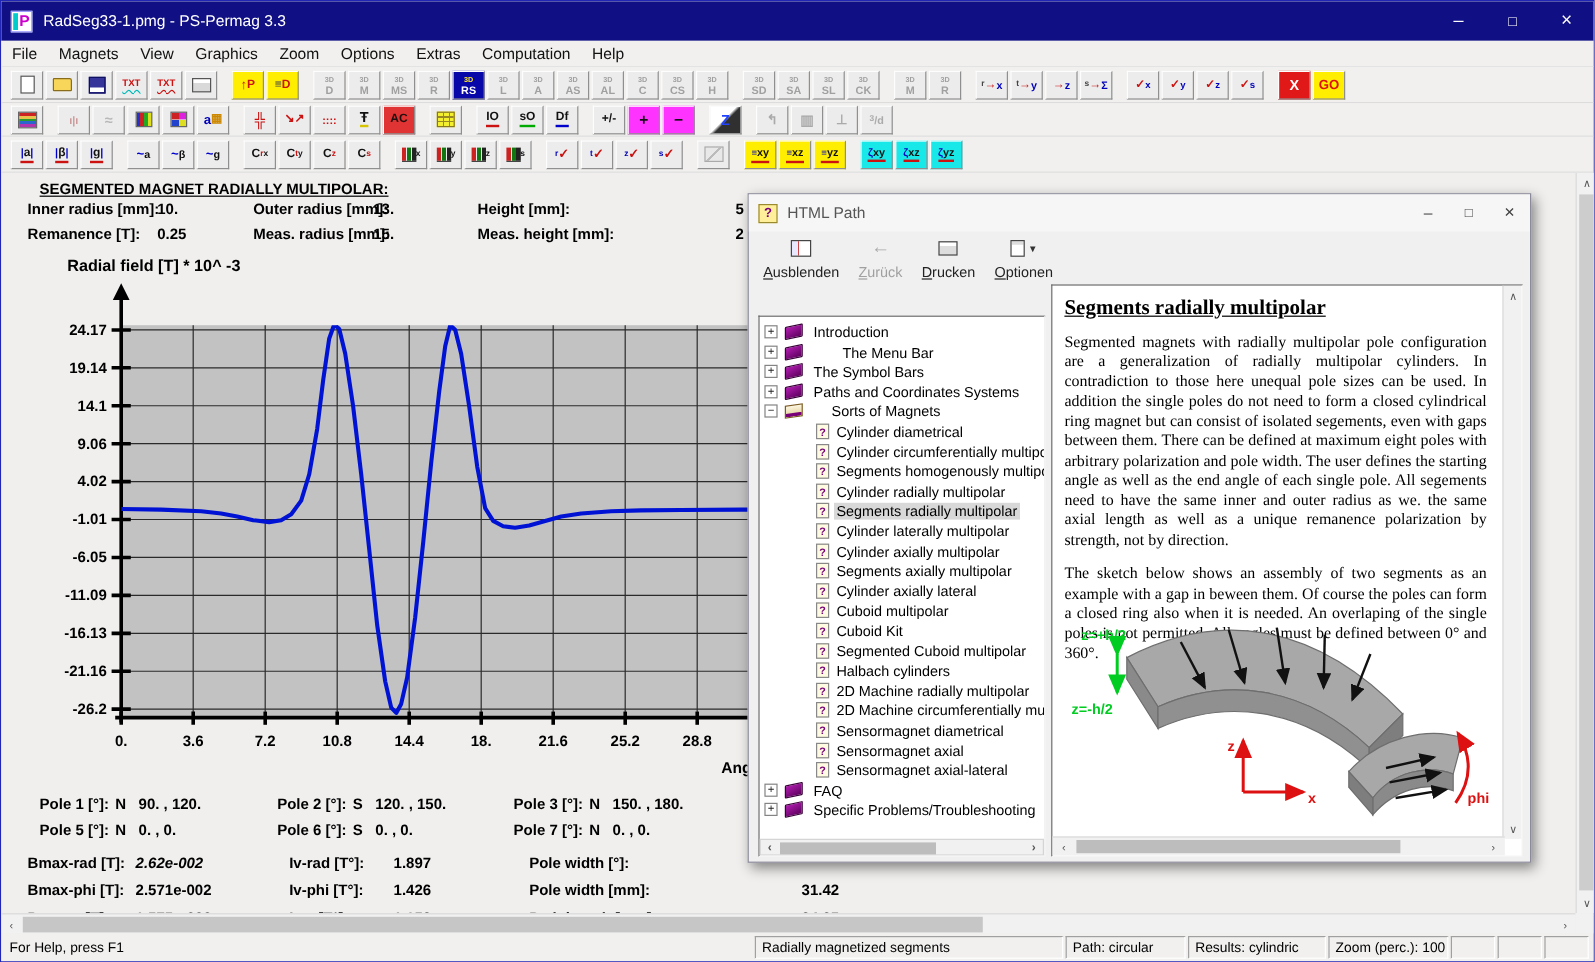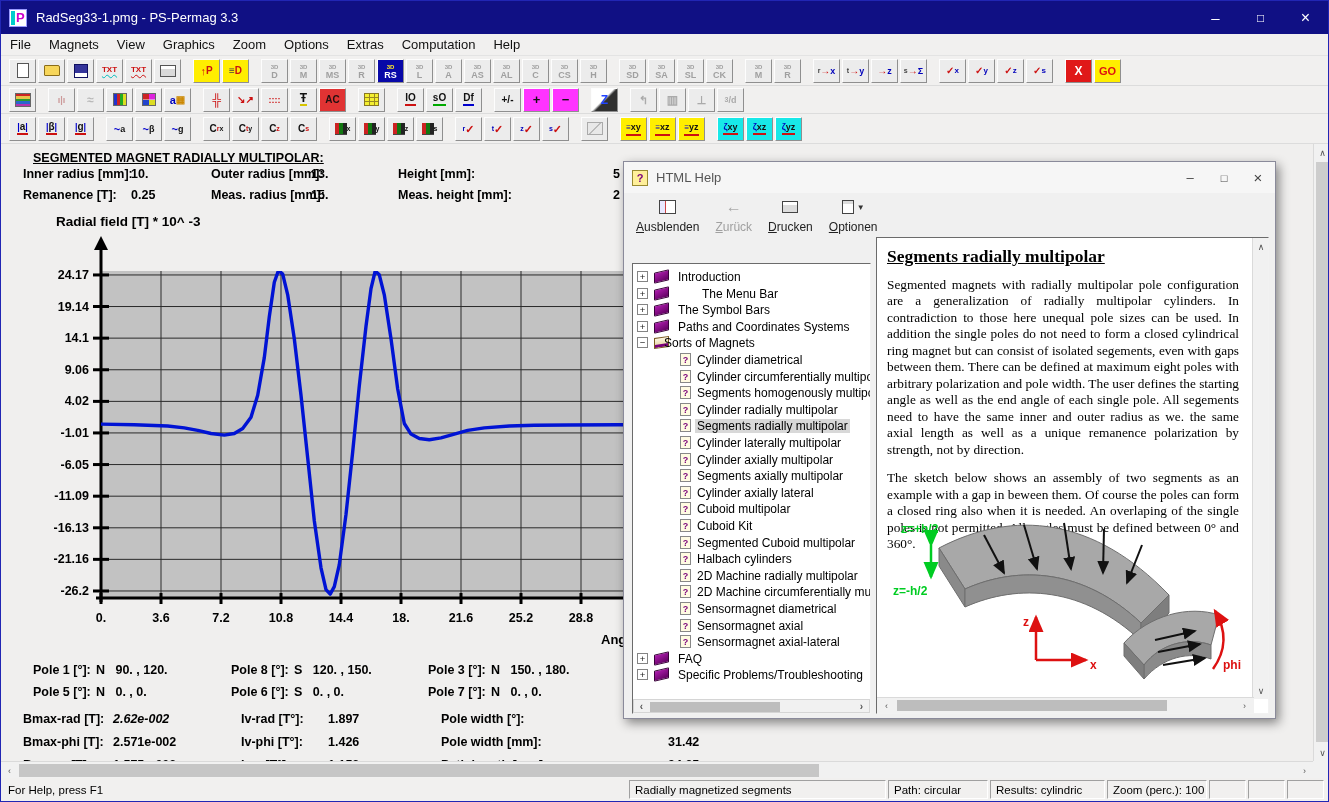--- a/index.html
+++ b/index.html
@@ -615,21 +615,21 @@
         <span class="stat" style="left: 397px; top: 23px;">Height [mm]:</span>
         <span class="stat" style="left: 612px; top: 23px;">5</span>
         <span class="stat" style="left: 22px; top: 44px;">Remanence [T]:</span>
         <span class="stat" style="left: 130px; top: 44px;">0.25</span>
         <span class="stat" style="left: 210px; top: 44px;">Meas. radius [mm]:</span>
         <span class="stat" style="left: 310px; top: 44px;">15.</span>
         <span class="stat" style="left: 397px; top: 44px;">Meas. height [mm]:</span>
         <span class="stat" style="left: 612px; top: 44px;">2</span>
         <span class="stat" style="left: 32px; top: 519px;">Pole 1 [°]:</span>
         <span class="stat" style="left: 95px; top: 519px;">N   90. , 120.</span>
-        <span class="stat" style="left: 230px; top: 519px;">Pole 8 [°]:</span>
+        <span class="stat" style="left: 230px; top: 519px;">Pole 2 [°]:</span>
         <span class="stat" style="left: 293px; top: 519px;">S   120. , 150.</span>
         <span class="stat" style="left: 427px; top: 519px;">Pole 3 [°]:</span>
         <span class="stat" style="left: 490px; top: 519px;">N   150. , 180.</span>
         <span class="stat" style="left: 32px; top: 541px;">Pole 5 [°]:</span>
         <span class="stat" style="left: 95px; top: 541px;">N   0. , 0.</span>
         <span class="stat" style="left: 230px; top: 541px; text-align: center;">Pole 6 [°]:</span>
         <span class="stat" style="left: 293px; top: 541px;">S   0. , 0.</span>
         <span class="stat" style="left: 427px; top: 541px;">Pole 7 [°]:</span>
         <span class="stat" style="left: 490px; top: 541px;">N   0. , 0.</span>
         <span class="stat" style="left: 22px; top: 568px;">Bmax-rad [T]:</span>
@@ -671,21 +671,21 @@
       <div class="status-cell" style="width: 115px; flex: 0 0 auto;">Results: cylindric</div>
       <div class="status-cell" style="width: 100px; flex: 0 0 auto;">Zoom (perc.): 100</div>
       <div class="status-cell" style="width: 37px; flex: 0 0 auto;"></div>
       <div class="status-cell" style="width: 37px; flex: 0 0 auto;"></div>
       <div class="status-cell" style="width: 37px; flex: 0 0 auto;"></div>
     </div>
 
   <div class="help-win">
     <div class="help-titlebar">
       <span class="help-icon">?</span>
-      <span class="help-title">HTML Help</span>
+      <span class="help-title">HTML Path</span>
       <span class="help-cap">–</span>
       <span class="help-cap" style="font-size:11px;">□</span>
       <span class="help-cap" style="font-size:15px;">×</span>
     </div>
     <div class="help-toolbar" id="help-toolbar">
         <div class="hbtn">
           <span class="hicwrap">
             <span class="hic-hide"></span>
           </span>
           <span class="hlabel"><u>A</u>usblenden</span>
@@ -732,21 +732,21 @@
           <span class="tlabel" style="left: 43px;">The Symbol Bars</span>
         </div>
         <div class="trow" style="top: 54.8px; right: 0px;">
           <span class="texp">+</span>
           <span class="tico-book" style="left: 21px;"></span>
           <span class="tlabel" style="left: 43px;">Paths and Coordinates Systems</span>
         </div>
         <div class="trow" style="top: 71.4px; right: 0px;">
           <span class="texp">−</span>
           <span class="tico-bookopen" style="left: 21px;"></span>
-          <span class="tlabel" style="left: 29px;">Sorts of Magnets</span>
+          <span class="tlabel" style="left: 58px;">Sorts of Magnets</span>
         </div>
         <div class="trow" style="top: 88px; right: 0px;">
           <span class="tico-page" style="left: 47px;">?</span>
           <span class="tlabel" style="left: 62px;">Cylinder diametrical</span>
         </div>
         <div class="trow" style="top: 104.6px; right: 0px;">
           <span class="tico-page" style="left: 47px;">?</span>
           <span class="tlabel" style="left: 62px;">Cylinder circumferentially multipolar</span>
         </div>
         <div class="trow" style="top: 121.2px; right: 0px;">

